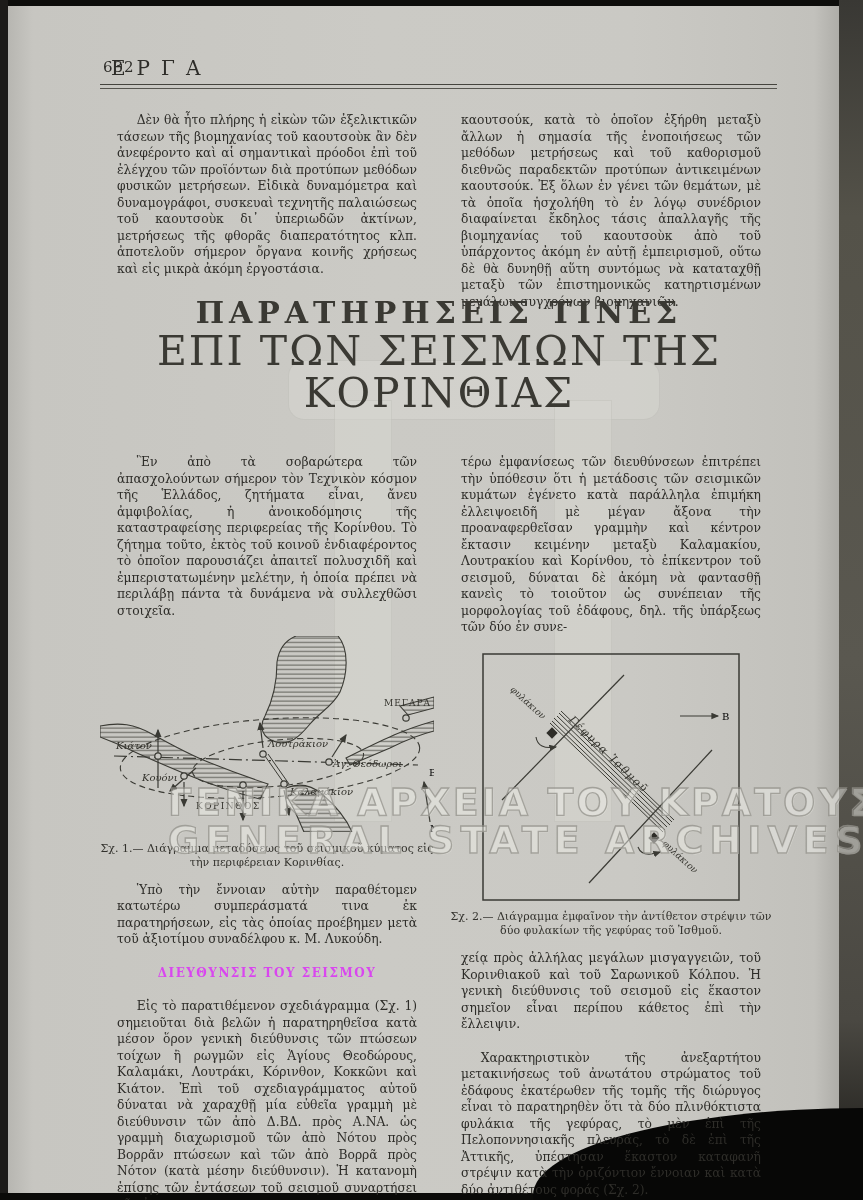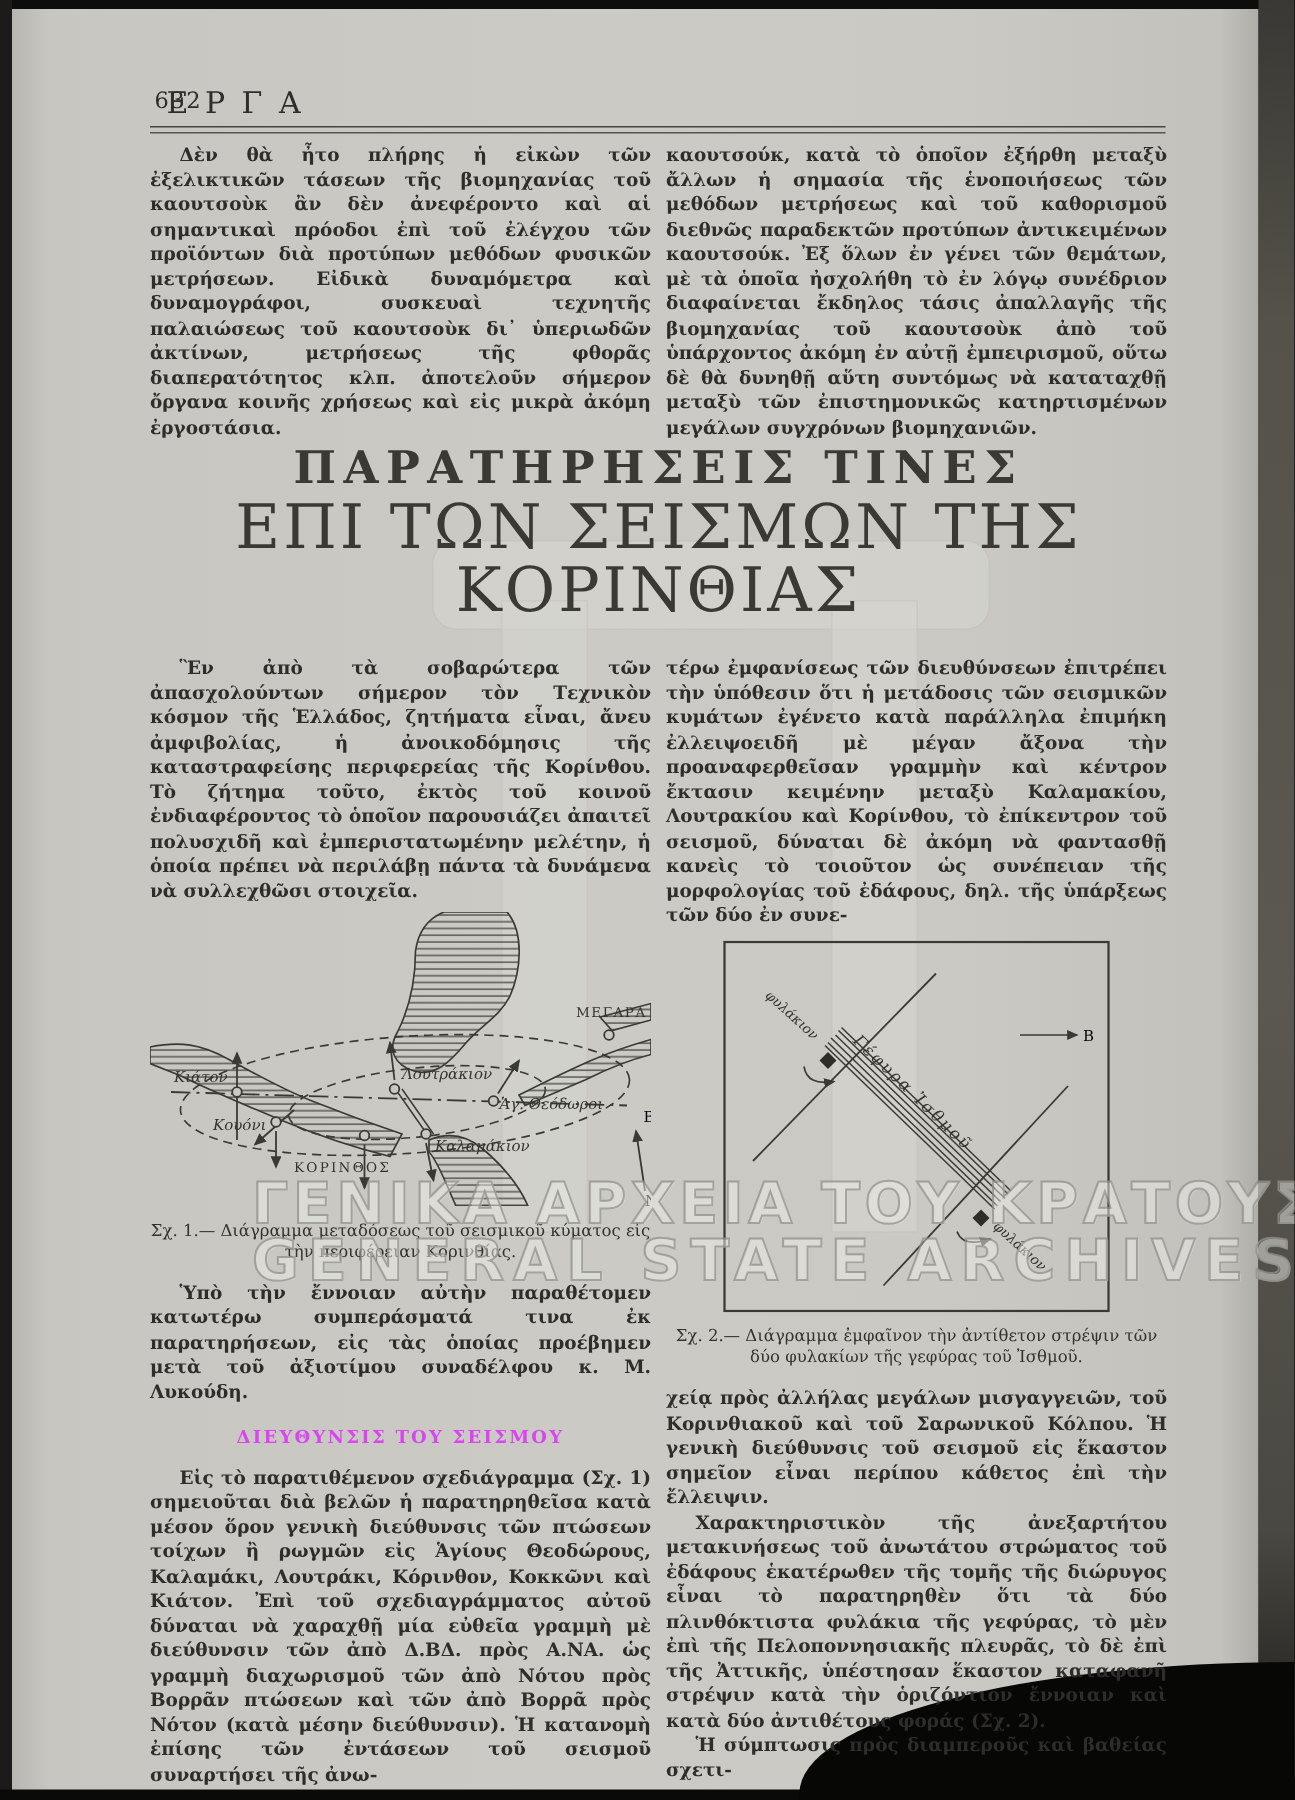--- a/index.html
+++ b/index.html
@@ -44,21 +44,21 @@
 
   .content{position:absolute;left:0;top:0;width:863px;height:920px;z-index:2;}
 
   .pagenum{position:absolute;left:103px;top:58px;font-size:15px;letter-spacing:1px;}
   .journal-title{position:absolute;left:100px;top:56px;width:676px;text-align:left;
     font-size:20px;letter-spacing:11px;text-indent:11px;}
   .header-rule{position:absolute;left:100px;top:84px;width:677px;height:3px;
     border-top:1.4px solid #45443e;border-bottom:1px solid #55544e;}
 
   .col{position:absolute;width:334px;font-size:12.3px;line-height:16.5px;text-align:justify;}
-  .col p{margin:0;font-weight:bold;}
+  .col p{margin:17px;}
   .col p.ind{text-indent:1.6em;}
   .intro-left{left:100px;top:95px;}
   .intro-right{left:444px;top:95px;}
   .it{font-style:italic;}
 
   .art-title{position:absolute;left:80px;top:296px;width:718px;text-align:center;color:#3a3933;}
   .art-title .l1{font-size:30px;letter-spacing:5px;line-height:34px;font-weight:bold;}
   .art-title .l2{font-size:41px;letter-spacing:2px;line-height:42px;}
   .byline{position:absolute;left:80px;top:393px;width:718px;text-align:center;font-size:13px;color:#34332e;}
 

